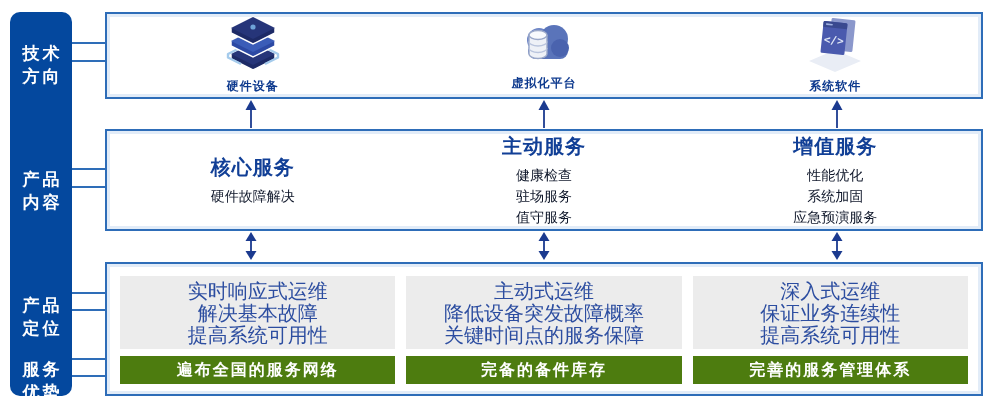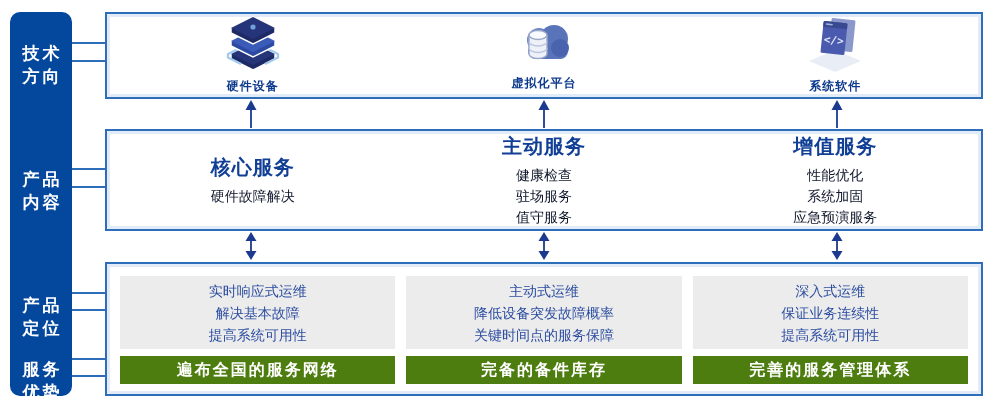--- a/index.html
+++ b/index.html
@@ -34,21 +34,21 @@
   
   .mcol{flex:1;display:flex;flex-direction:column;align-items:center;justify-content:center;text-align:center;}
   .mhead{font-size:20px;font-weight:bold;color:#113f96;letter-spacing:1px;margin-bottom:5px;}
   .mitem{font-size:14px;color:#0f172a;line-height:21px;}
   
   .bcol{flex:1;display:flex;flex-direction:column;}
   .gray-panel{
     background:#ececec;height:73px;display:flex;flex-direction:column;
     align-items:center;justify-content:center;text-align:center;
   }
-  .gline{font-size:14px;color:#2c4da0;line-height:22px;}
+  .gline{font-size:20px;color:#2c4da0;line-height:22px;}
   .banner{
     margin-top:7px;height:28px;background:#4d7c0f;color:#ffffff;
     font-size:16px;font-weight:bold;letter-spacing:2px;
     display:flex;align-items:center;justify-content:center;
   }
   
   .arrow-row{position:absolute;left:105px;width:878px;display:flex;}
   .arrow-row-1{top:100px;height:28px;}
   .arrow-row-2{top:231px;height:30px;}
   .acell{flex:1;display:flex;align-items:center;justify-content:center;}

